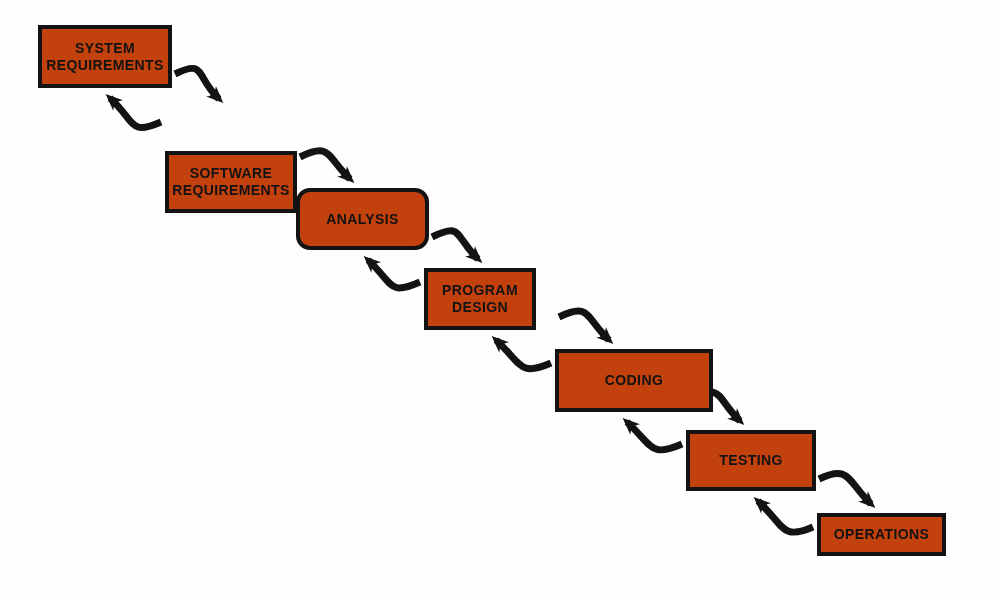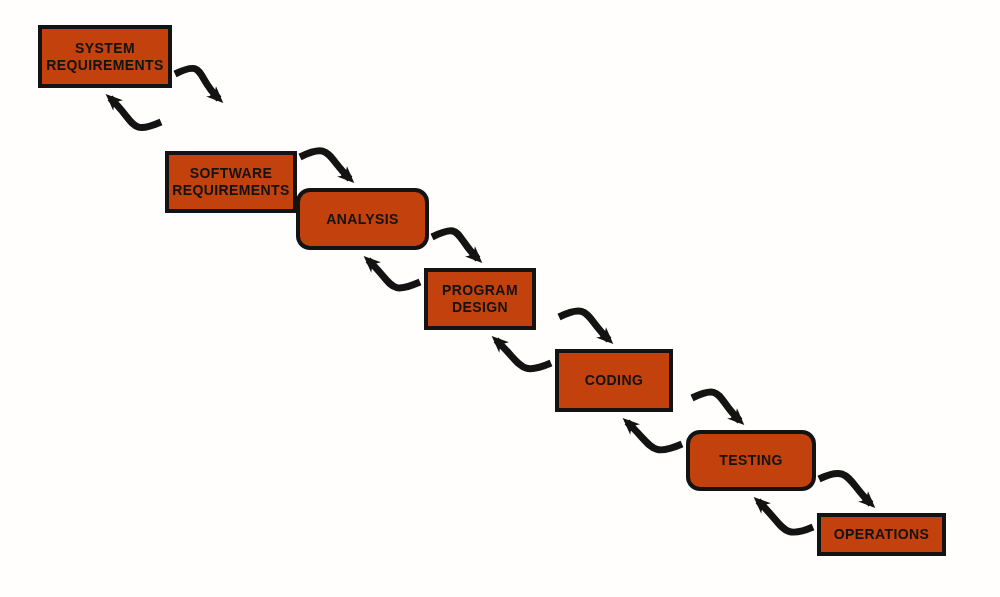--- a/index.html
+++ b/index.html
@@ -81,23 +81,23 @@
         <span class="node-label">SOFTWARE
 REQUIREMENTS</span>
       </div>
       <div class="node" style="left: 296px; top: 188px; width: 133px; height: 62px; border-radius: 14px;">
         <span class="node-label">ANALYSIS</span>
       </div>
       <div class="node" style="left: 424px; top: 268px; width: 112px; height: 62px;">
         <span class="node-label">PROGRAM
 DESIGN</span>
       </div>
-      <div class="node" style="left: 555px; top: 349px; width: 118px; height: 63px;">
+      <div class="node" style="left: 555px; top: 349px; width: 158px; height: 63px;">
         <span class="node-label">CODING</span>
       </div>
-      <div class="node" style="left: 686px; top: 430px; width: 130px; height: 61px; border-radius: 14px;">
+      <div class="node" style="left: 686px; top: 430px; width: 130px; height: 61px;">
         <span class="node-label">TESTING</span>
       </div>
       <div class="node" style="left: 817px; top: 513px; width: 129px; height: 43px;">
         <span class="node-label">OPERATIONS</span>
       </div>
     </div>
 </div>
 
 </body></html>

